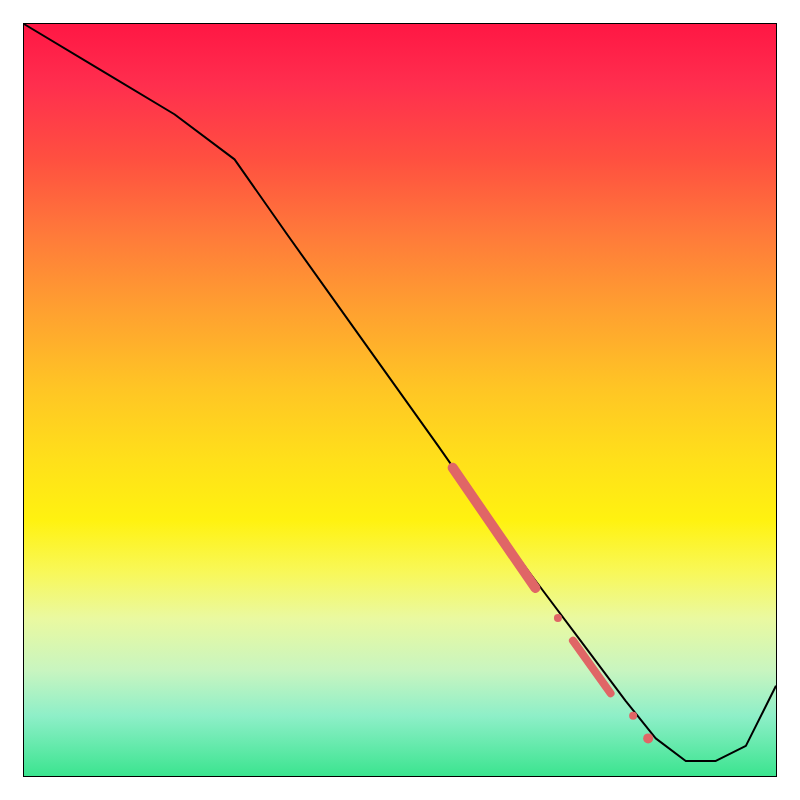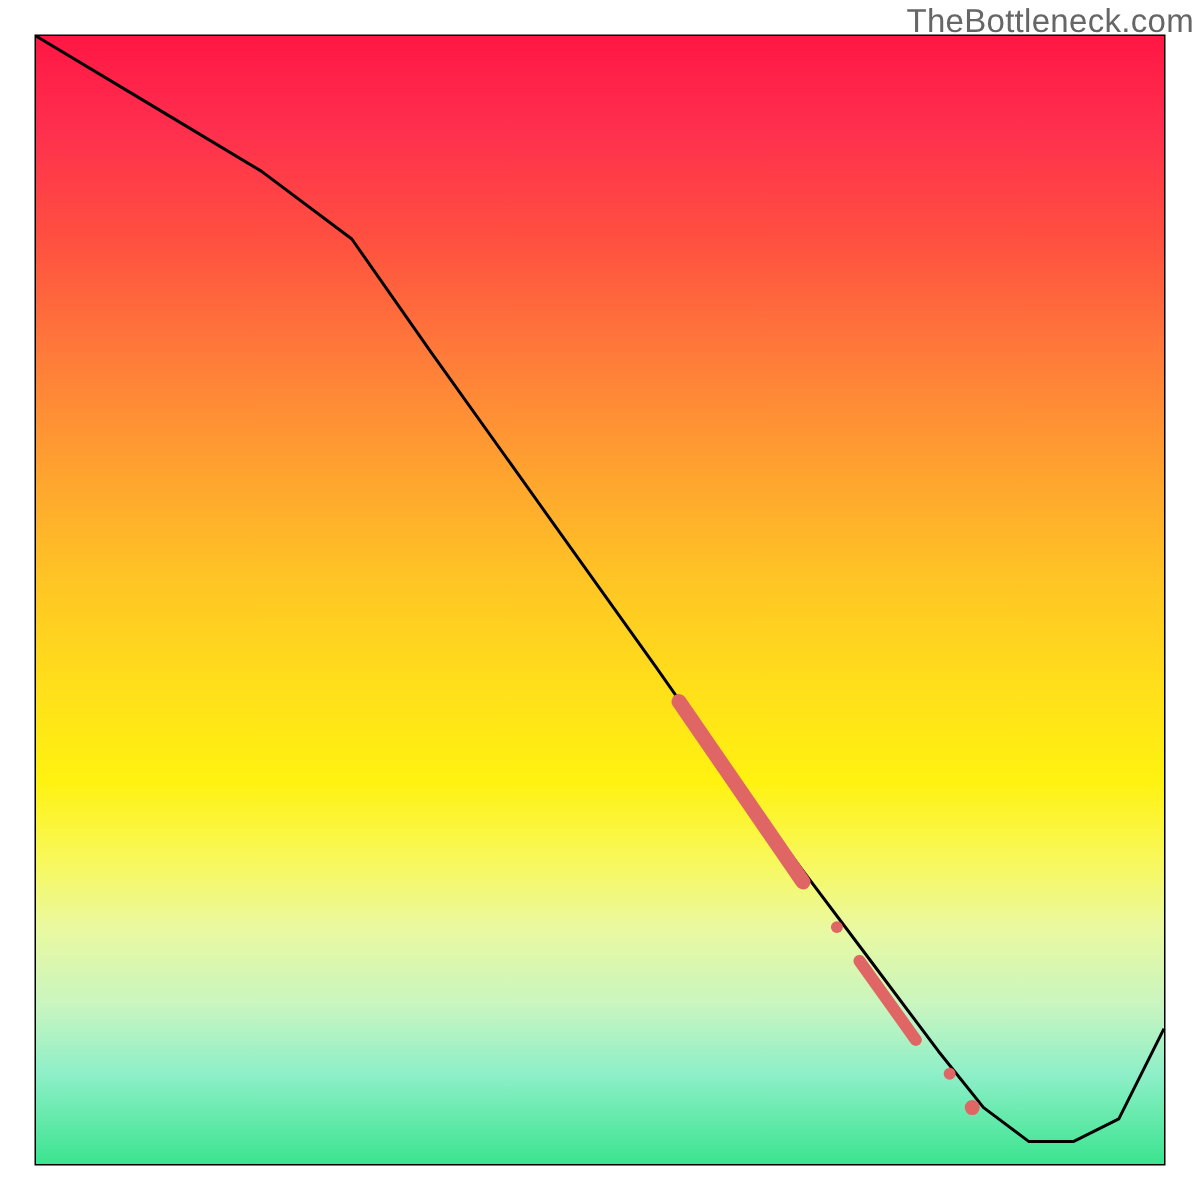--- a/index.html
+++ b/index.html
@@ -65,21 +65,20 @@
     fill: none;
   }
   .highlight-dot {
     fill: #e06666;
   }
 </style>
 </head>
 <body>
 
 <div class="chart-container">
-  <div class="watermark">TheBottleneck.com</div>
   <div class="plot-area">
     <div class="gradient-bg"></div>
     <svg class="curve" viewBox="0 0 754 754" preserveAspectRatio="none">
       <path class="line-main" id="main-path" d="M0.0 0.0 L75.4 45.2 L150.8 90.5 L211.1 135.7 L263.9 211.1 L339.3 316.7 L414.7 422.2 L467.5 497.6 L512.7 558.0 L558.0 618.3 L603.2 678.6 L633.4 716.3 L663.5 738.9 L693.7 738.9 L723.8 723.8 L754.0 663.5"></path>
       <g id="highlight-group">
           <line x1="429.78" y1="444.86" x2="512.72" y2="565.5" class="highlight" stroke-width="10"></line>
           <circle cx="535.3399999999999" cy="595.66" r="4" class="highlight-dot"></circle>
           <line x1="550.42" y1="618.28" x2="588.12" y2="671.06" class="highlight" stroke-width="8"></line>
           <circle cx="610.74" cy="693.68" r="4" class="highlight-dot"></circle>
           <circle cx="625.8199999999999" cy="716.3" r="5" class="highlight-dot"></circle>

